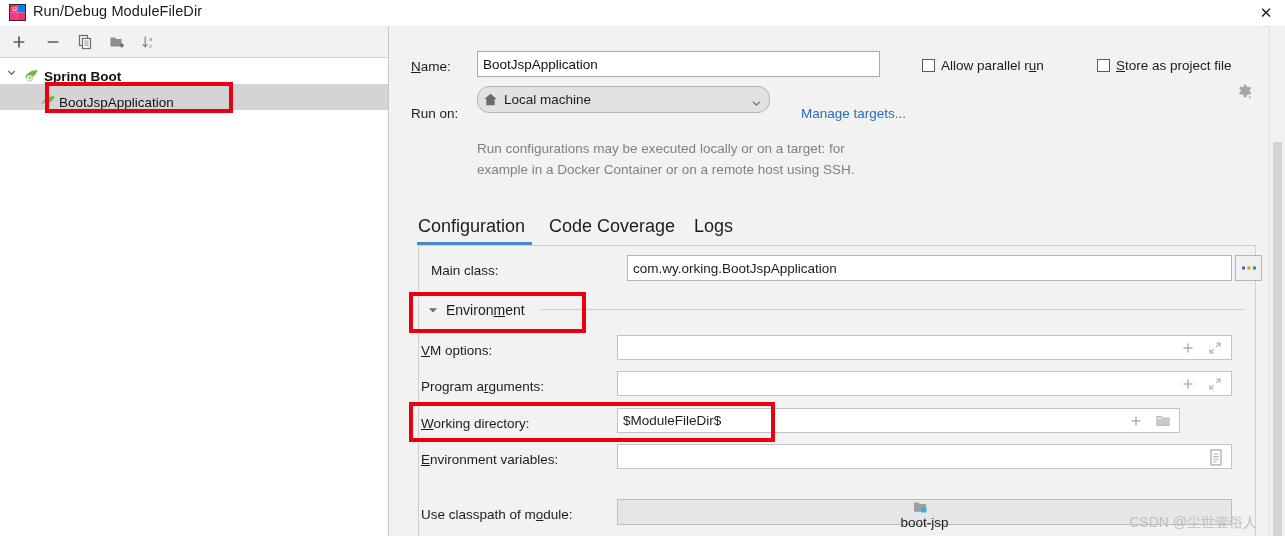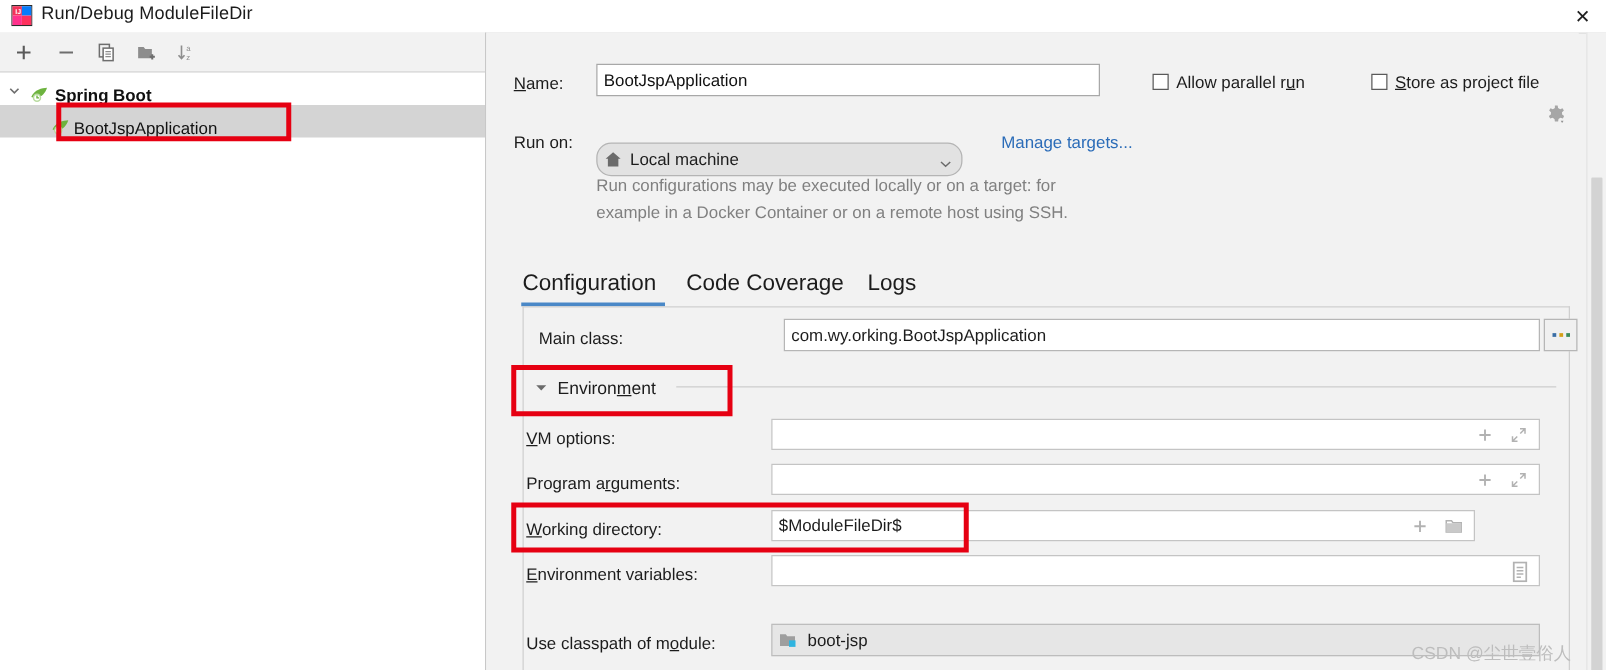--- a/index.html
+++ b/index.html
@@ -177,21 +177,21 @@
 
     <span class="gearwrap">
       <svg width="20" height="20" viewBox="0 0 20 20">
         <path d="M10 6.2a3.4 3.4 0 100 6.8 3.4 3.4 0 000-6.8zm0 2.1a1.3 1.3 0 110 2.6 1.3 1.3 0 010-2.6z" fill="#a6a6a6"></path>
         <path d="M8.9 2.4h2.2l.4 2 1.6.9 1.9-.8 1.1 1.9-1.5 1.4.1 1.8 1.6 1.2-1 1.9-2-.5-1.5 1-.3 2H8.9l-.3-2-1.5-1-2 .5-1-1.9L5.7 9.6 5.8 7.8 4.3 6.4l1.1-1.9 1.9.8 1.6-.9z" fill="#a6a6a6"></path>
         <path d="M13.6 14.6l2.2.0-1.1 1.8z" fill="#8f8f8f"></path>
       </svg>
     </span>
 
     <span class="lbl" style="left:22px;top:80px;">Run on:</span>
-    <div class="combo" style="left:88px;top:88px;width:293px;height:27px;border-radius:12px;">
+    <div class="combo" style="left:88px;top:60px;width:293px;height:27px;border-radius:12px;">
       <span style="display:inline-flex;margin-right:6px;">
         <svg width="15" height="15" viewBox="0 0 15 15">
           <path d="M7.5 1.8l6 5.2h-1.8v6.2H3.3V7H1.5z" fill="#6b6b6b"></path>
         </svg>
       </span>
       <span>Local machine</span>
       <span style="position:absolute;right:7px;top:9px;">
         <svg width="11" height="9" viewBox="0 0 11 9">
             <path d="M1.8 2.6l3.7 3.4 3.7-3.4" stroke="#6b6b6b" stroke-width="1.2" fill="none"></path>
           </svg>
@@ -280,21 +280,21 @@
       <span></span>
       <span style="position:absolute;right:8px;top:4px;">
         <svg width="14" height="17" viewBox="0 0 14 17">
           <rect x="2" y="1" width="10" height="15" fill="#ffffff" stroke="#b2b2b2" stroke-width="1.4"></rect>
           <path d="M4.3 5h5.4M4.3 7.6h5.4M4.3 10.2h5.4M4.3 12.8h3.4" stroke="#b2b2b2" stroke-width="1.1"></path>
         </svg>
       </span>
     </div>
 
     <span class="lbl" style="left:32px;top:481px;">Use classpath of m<span class="mn">o</span>dule:</span>
-    <div class="combo" style="left:228px;top:473px;width:615px;height:26px;background:#e6e6e6;border:1px solid #bdbdbd;">
+    <div class="combo" style="left:228px;top:473px;width:615px;height:26px;background:#e6e6e6;border:1px solid #bdbdbd;flex-direction:column;">
       <span style="display:inline-flex;margin-right:7px;">
         <svg width="16" height="15" viewBox="0 0 16 15">
           <path d="M1 2.4h4.6l1.2 1.5h6.2v7.8H1z" fill="#9e9e9e"></path>
           <rect x="8.2" y="7.3" width="5.2" height="5.2" fill="#2fb4e0"></rect>
         </svg>
       </span>
       <span>boot-jsp</span>
     </div>
 
     <div class="redbox" style="left:20px;top:266px;width:177px;height:41px;"></div>

